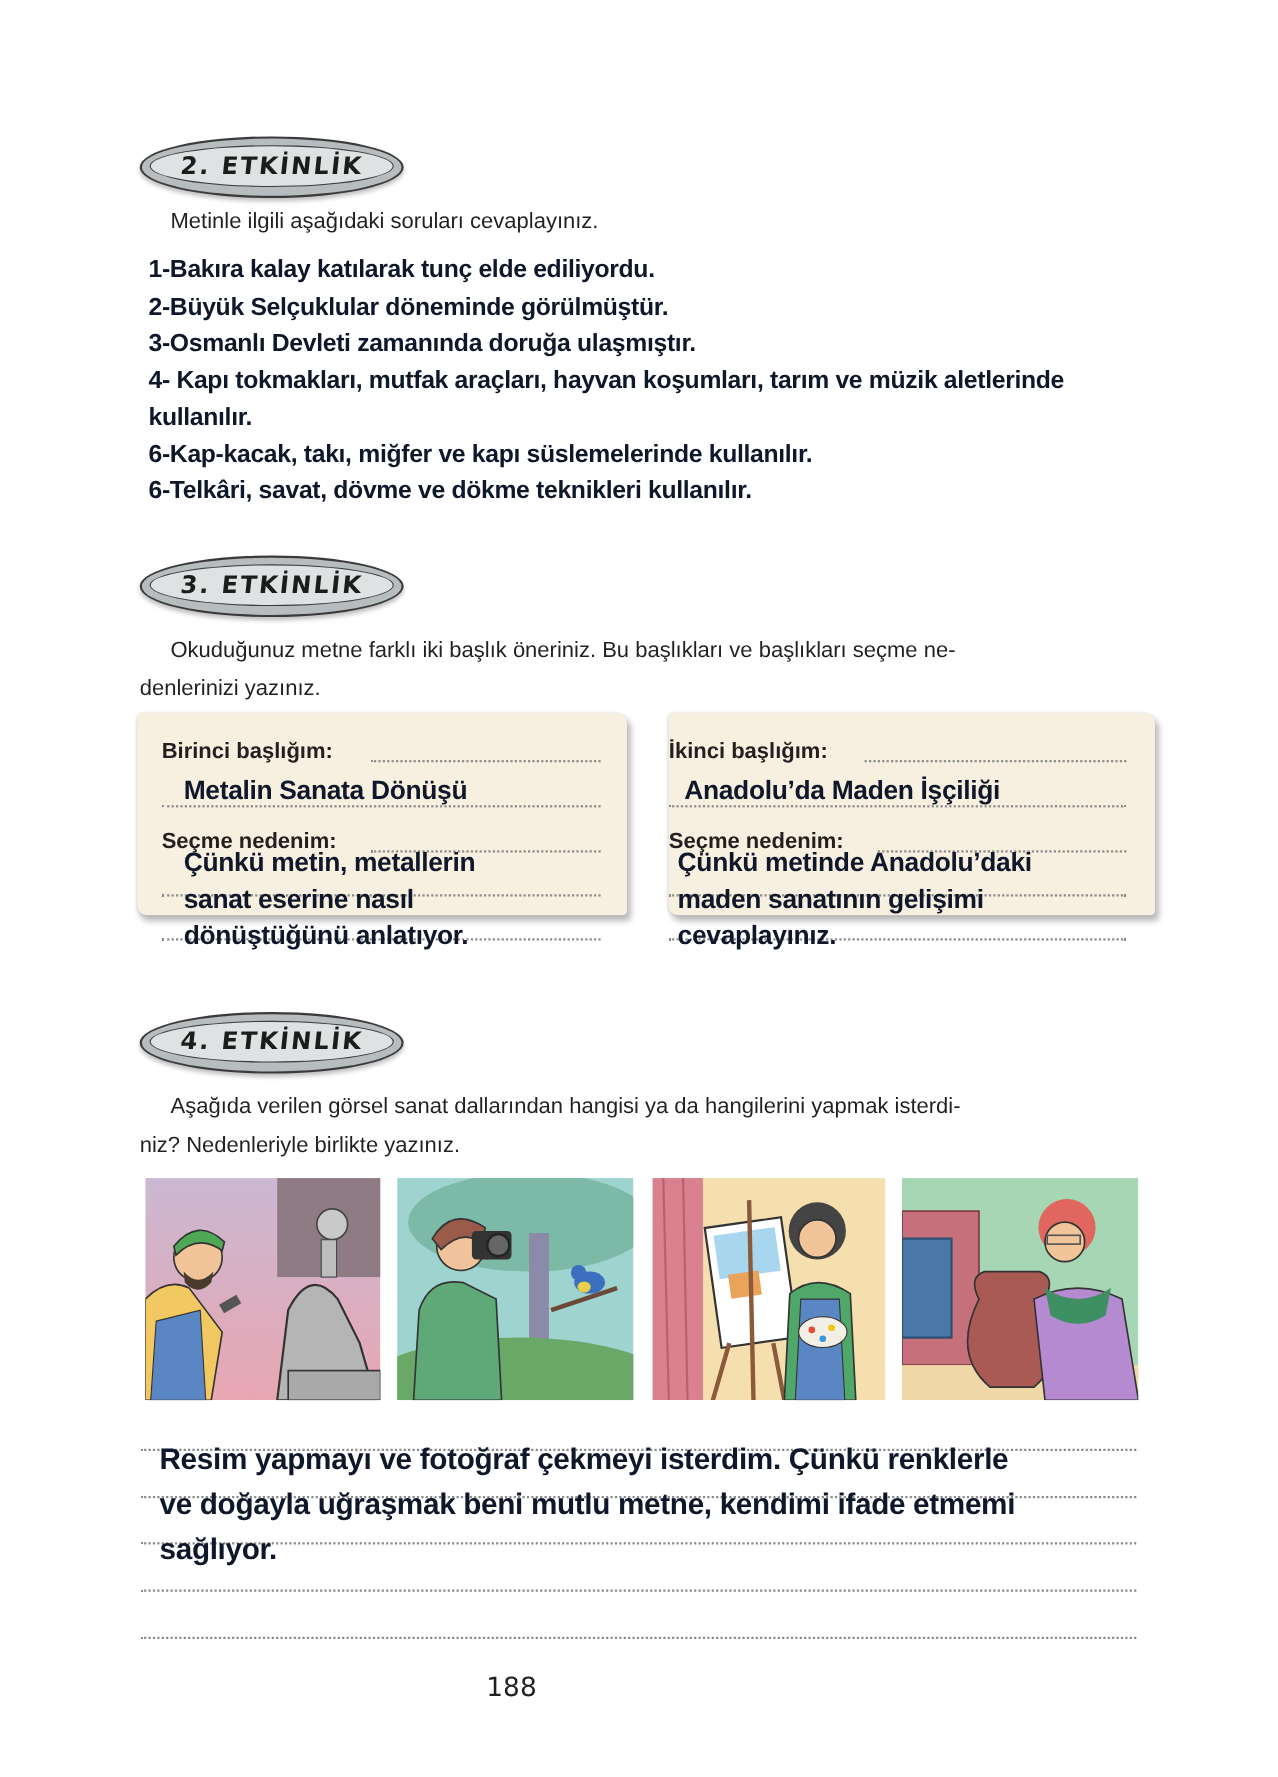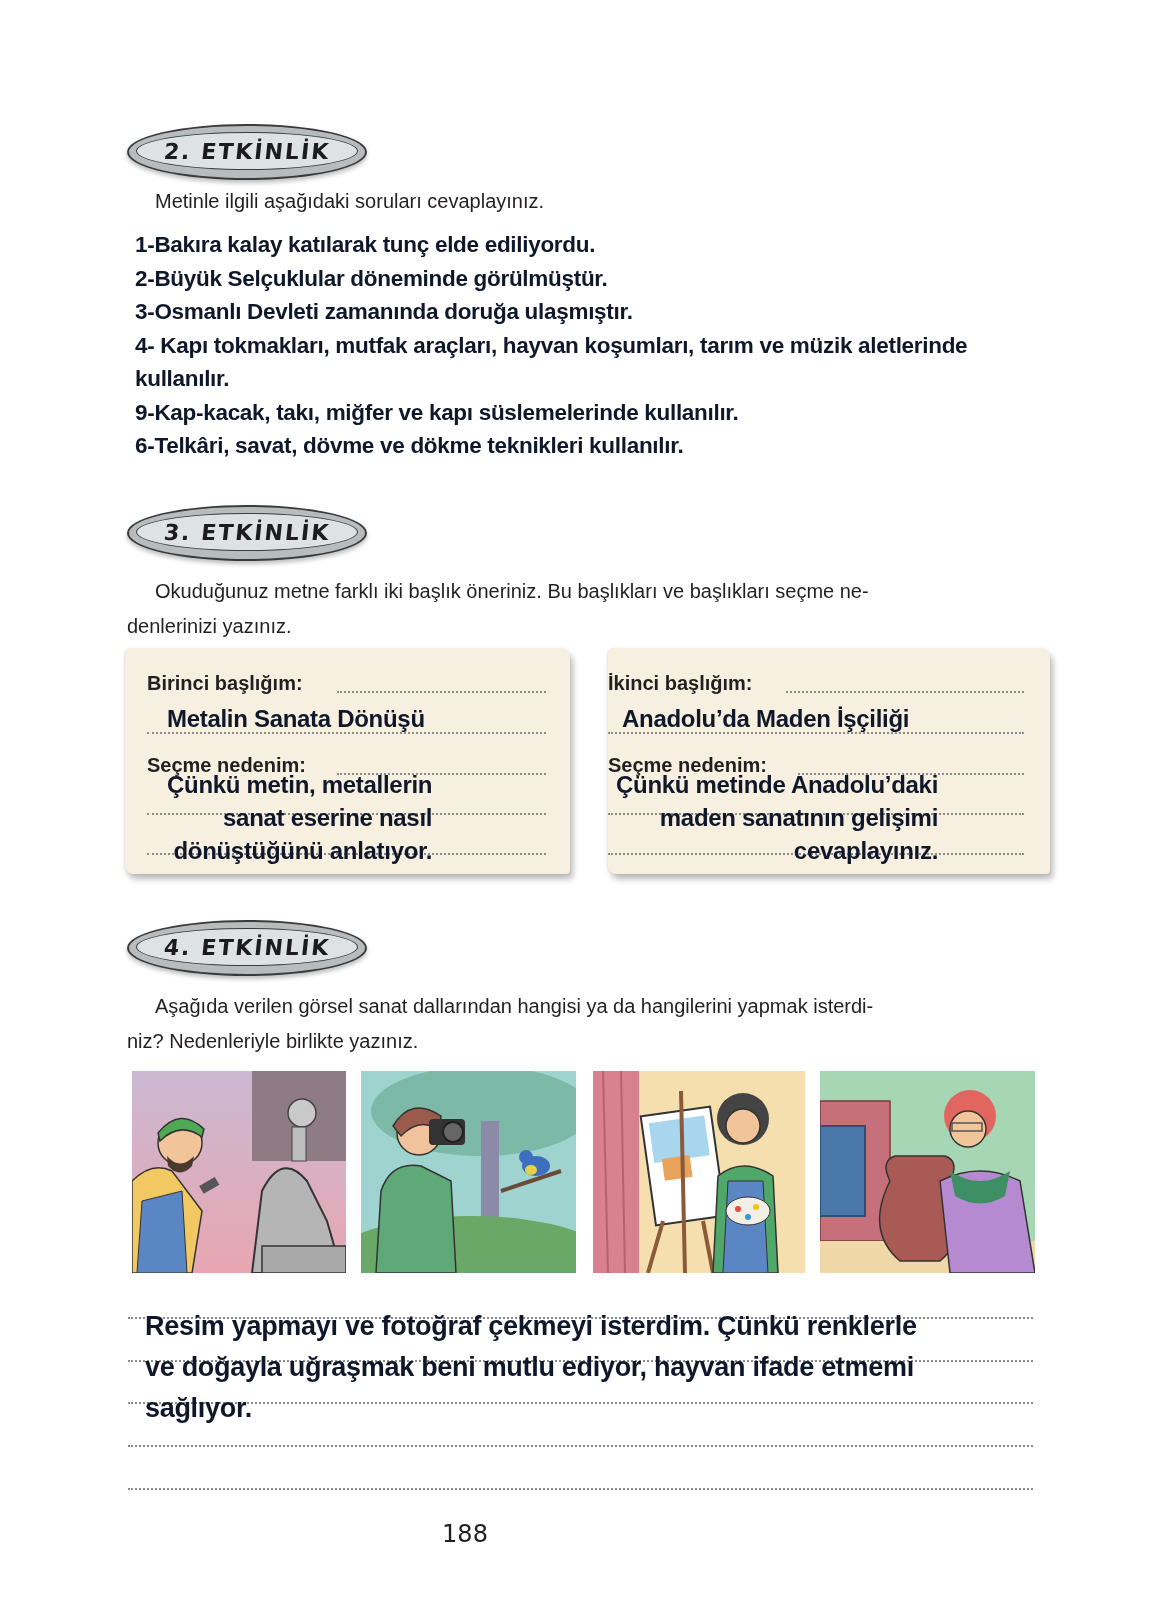--- a/index.html
+++ b/index.html
@@ -26,24 +26,23 @@
     }
 
     .instr { position: absolute; font-size: 20px; line-height: 37px; color: #231f20; }
 
     .ans { position: absolute; color: #0f172a; font-weight: bold;
            font-family: "Liberation Sans", sans-serif; letter-spacing: -0.3px; }
     .ans-list { left: 135px; top: 228px; font-size: 22.5px; line-height: 33.5px; }
     .ans-list div { white-space: nowrap; }
 
     .card {
-      position: absolute; top: 648px; height: 226px; background: #f7efdf;
+      position: absolute; top: 648px; height: 184px; background: #f7efdf;
       border-radius: 6px 10px 4px 8px;
       box-shadow: 3px 5px 6px rgba(0,0,0,0.28), -1px 0 2px rgba(0,0,0,0.08);
-      text-align: right;
     }
     .card-left { left: 125px; width: 445px; }
     .card-right { left: 608px; width: 442px; }
     .card .lbl { position: absolute; font-size: 20px; font-weight: bold; color: #231f20; white-space: nowrap; }
     .dots { position: absolute; height: 0; border-bottom: 2px dotted #8a8a8a; }
     .card .ans { font-size: 24px; line-height: 33px; }
     .pic { position: absolute; top: 0; height: 202px; overflow: hidden; }
 
     .line4 { position: absolute; left: 128px; width: 905px; border-bottom: 2px dotted #8a8a8a; height: 0; }
     .ans4 { left: 145px; top: 1306px; font-size: 27px; line-height: 41px; width: 900px; }
@@ -60,21 +59,21 @@
     </div>
 </div>
 <div class="instr" style="left:155px; top:183px;">Metinle ilgili aşağıdaki soruları cevaplayınız.</div>
 
 <div class="ans ans-list">
   <div>1-Bakıra kalay katılarak tunç elde ediliyordu.</div>
   <div>2-Büyük Selçuklular döneminde görülmüştür.</div>
   <div>3-Osmanlı Devleti zamanında doruğa ulaşmıştır.</div>
   <div>4- Kapı tokmakları, mutfak araçları, hayvan koşumları, tarım ve müzik aletlerinde</div>
   <div>kullanılır.</div>
-  <div>9-Kap-kacak, takı, miğfer ve kapı süslemelerinde kullanılır.</div>
+  <div>6-Kap-kacak, takı, miğfer ve kapı süslemelerinde kullanılır.</div>
   <div>6-Telkâri, savat, dövme ve dökme teknikleri kullanılır.</div>
 </div>
 
 <div class="badge" style="top:505px;">
   <div class="inner">
       <span class="label">3. ETKİNLİK</span>
     </div>
 </div>
 <div class="instr" style="left:155px; top:573px; white-space:nowrap;">Okuduğunuz metne farklı iki başlık öneriniz. Bu başlıkları ve başlıkları seçme ne-</div>
 <div class="instr" style="left:127px; top:608px;">denlerinizi yazınız.</div>
@@ -196,17 +195,17 @@
 </div>
 
 <div class="line4" style="top:1317px;"></div>
 <div class="line4" style="top:1360px;"></div>
 <div class="line4" style="top:1402px;"></div>
 <div class="line4" style="top:1445px;"></div>
 <div class="line4" style="top:1488px;"></div>
 
 <div class="ans ans4">
   <div style="white-space:nowrap;">Resim yapmayı ve fotoğraf çekmeyi isterdim. Çünkü renklerle</div>
-  <div style="white-space:nowrap;">ve doğayla uğraşmak beni mutlu ediyor, hayvan ifade etmemi</div>
+  <div style="white-space:nowrap;">ve doğayla uğraşmak beni mutlu metne, kendimi ifade etmemi</div>
   <div style="white-space:nowrap;">sağlıyor.</div>
 </div>
 
 <div class="page-num">188</div>
 
 </body></html>

